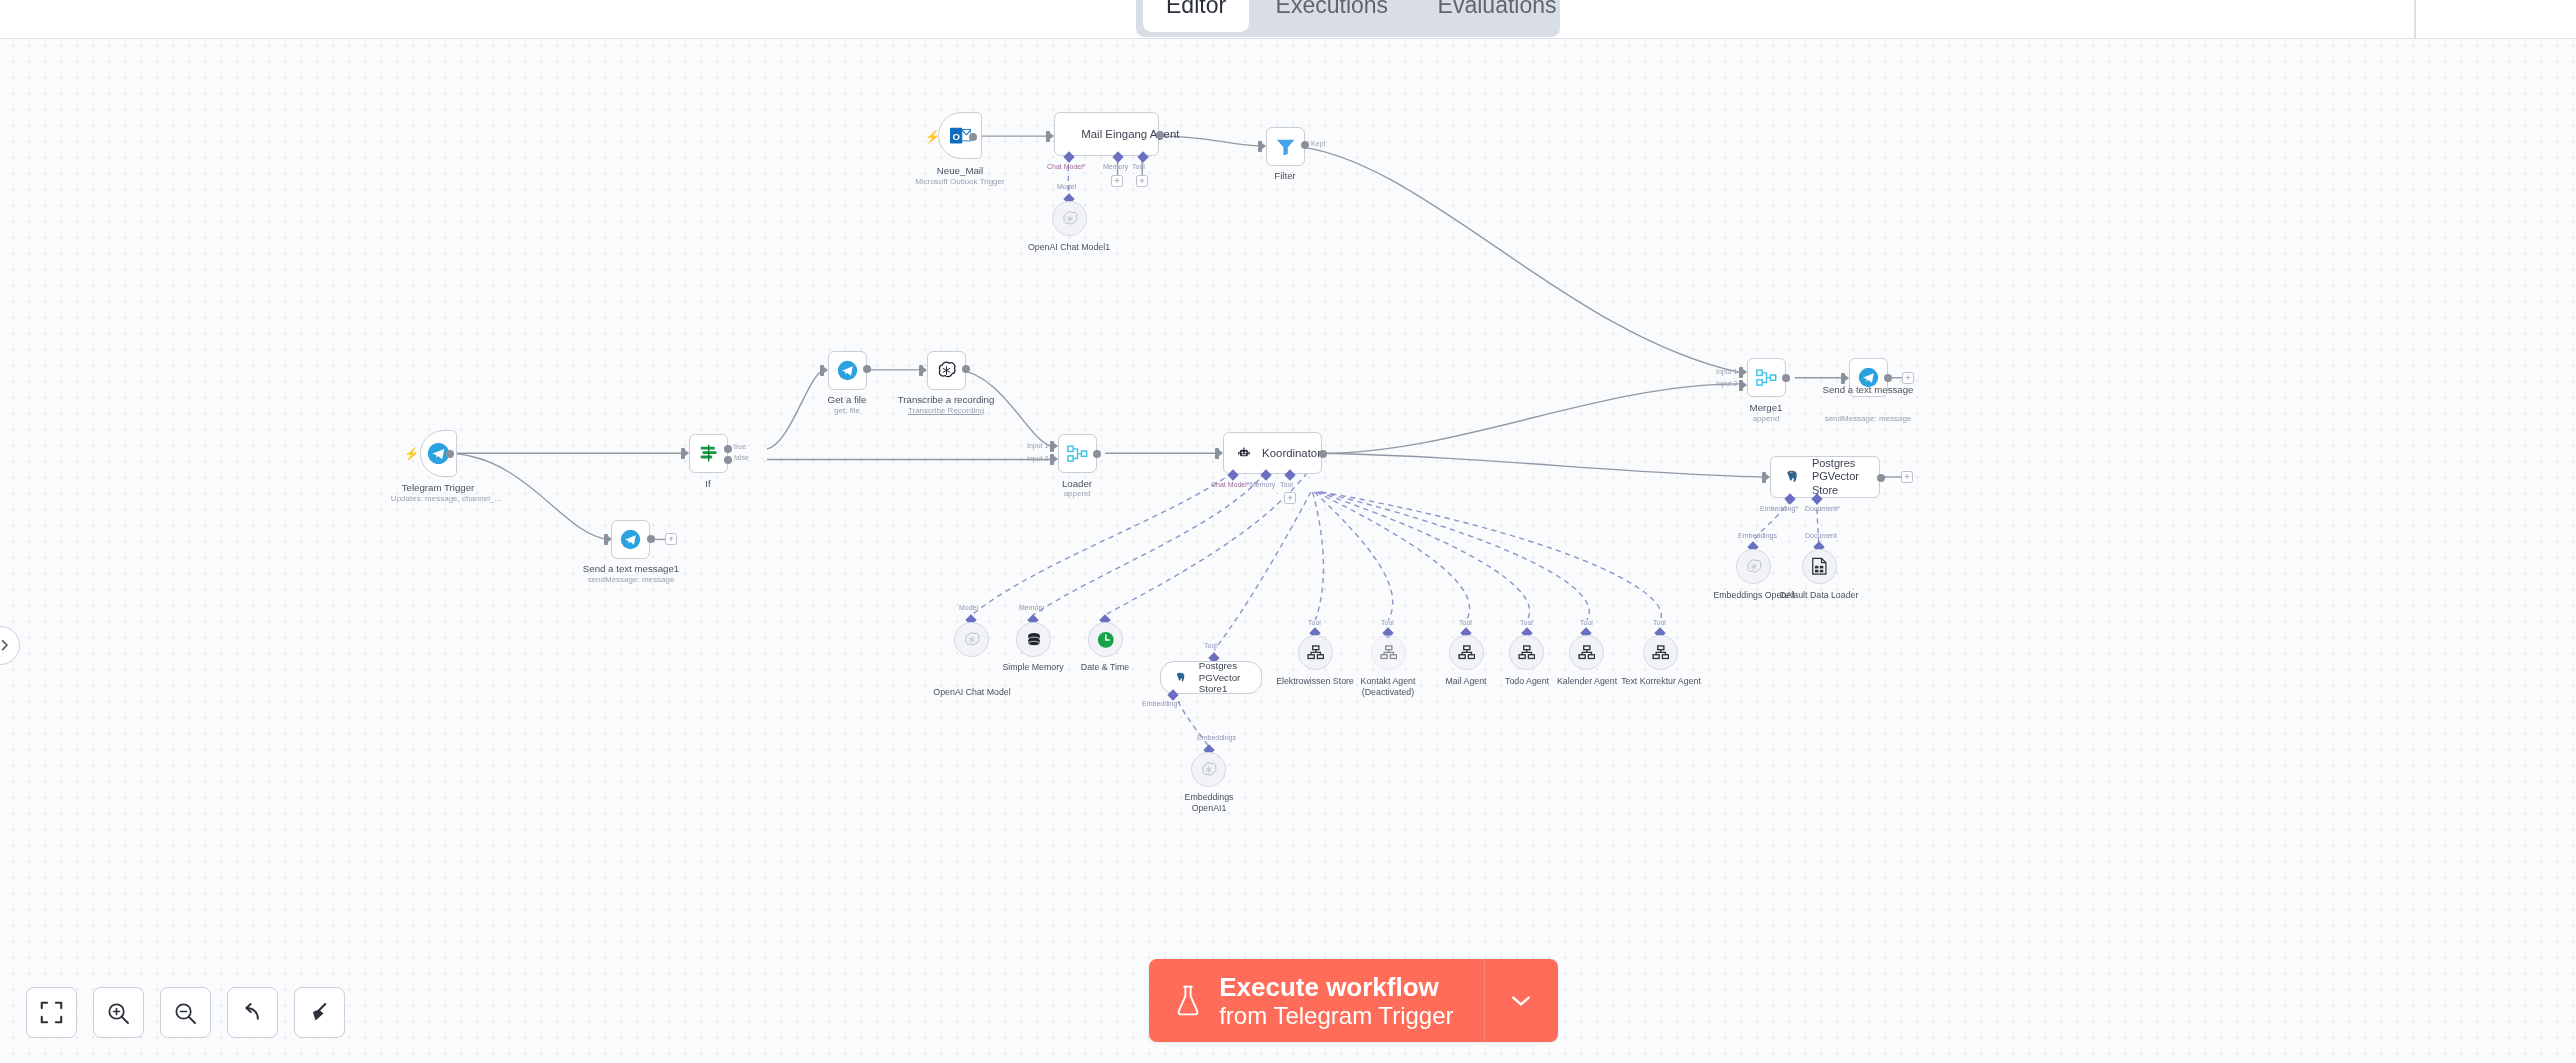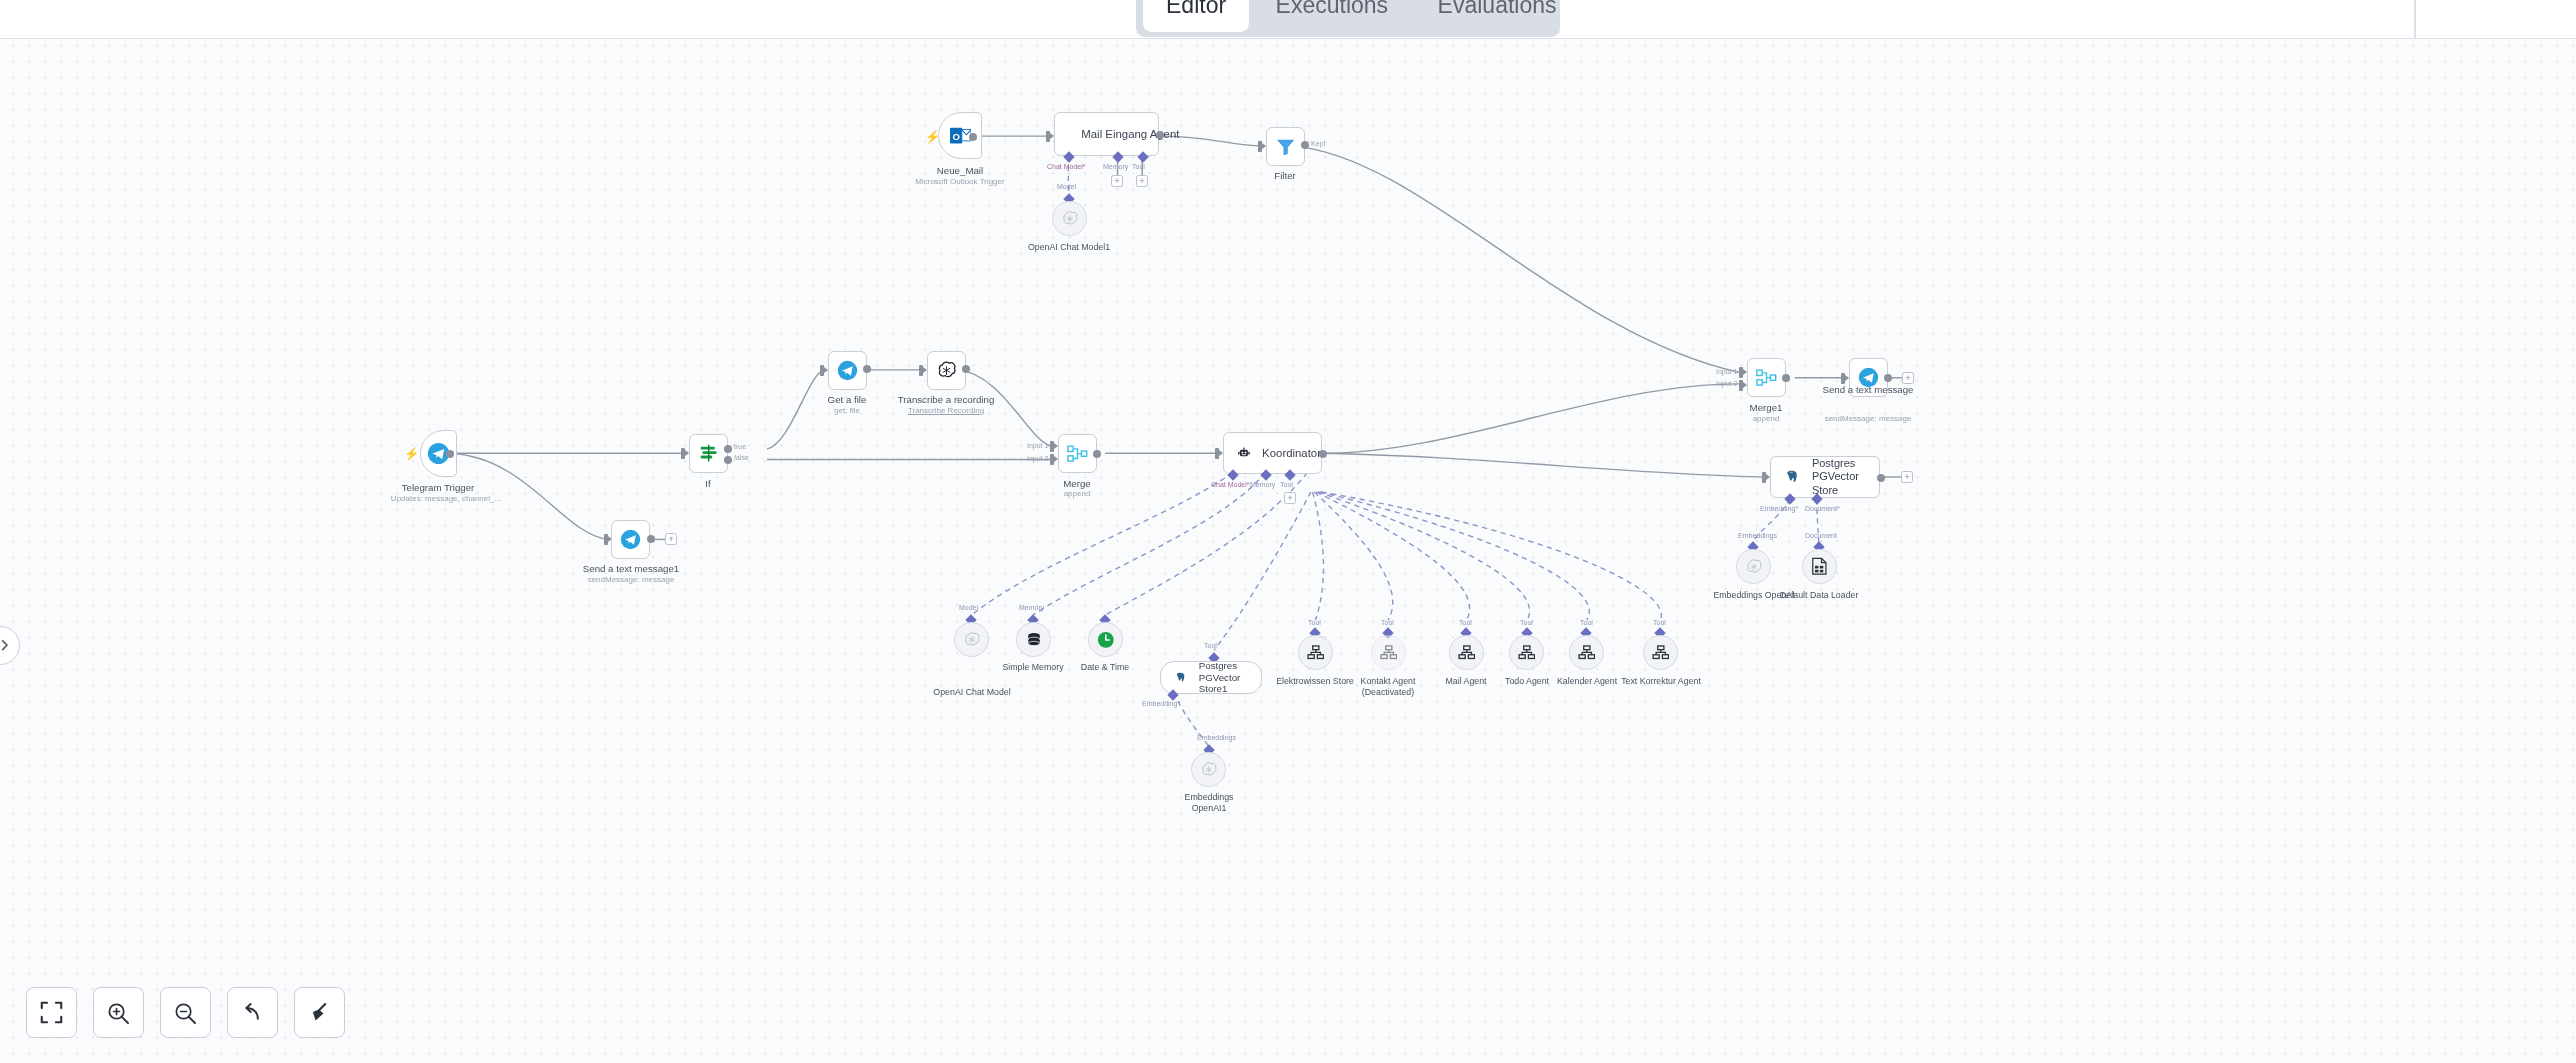--- a/index.html
+++ b/index.html
@@ -429,21 +429,21 @@
       <div class="port-in" style="left:1050px; top:454px;"></div>
       <div class="node-box" style="left:1058px; top:434px; width:39px; height:39px;">
         <svg width="21" height="19.3" viewBox="0 0 24 22">
           <rect x="1" y="2.5" width="6" height="6" fill="none" stroke="#3ec0e6" stroke-width="1.6"></rect>
           <rect x="1" y="13.5" width="6" height="6" fill="none" stroke="#3ec0e6" stroke-width="1.6"></rect>
           <rect x="16.5" y="8" width="6" height="6" fill="none" stroke="#3ec0e6" stroke-width="1.6"></rect>
           <path d="M7 5.5 h5 v5.5 h4.5 M7 16.5 h5 v-5.5" fill="none" stroke="#3ec0e6" stroke-width="1.6"></path>
         </svg>
       </div>
       <div class="port-out" style="left:1093px; top:450px;"></div>
-      <div class="node-title" style="left:1077px; top:478px;">Merge</div>
+      <div class="node-title" style="left:1077px; top:478px;">Loader</div>
       <div class="node-sub" style="left:1077px; top:489px;">append</div>
     </div>
 
     <div class="node">
       <div class="port-in" style="left:1215px; top:448px;"></div>
       <div class="node-box wide" style="left:1223px; top:432px; width:99px; height:42px;">
         <svg width="16" height="14" viewBox="0 0 18 16">
           <rect x="3" y="3" width="12" height="10" rx="2.5" fill="#1f2430"></rect>
           <circle cx="6.6" cy="7.3" r="1.5" fill="#fff"></circle>
           <circle cx="11.4" cy="7.3" r="1.5" fill="#fff"></circle>
@@ -724,20 +724,36 @@
       </svg>
     </div>
     <div class="tool-btn">
       <svg width="23" height="23" viewBox="0 0 26 26">
         <path d="M19.5 3.5 L12.5 10.5" stroke="#2c323c" stroke-width="2.4" stroke-linecap="round"></path>
         <path d="M12.2 9.6 L17.5 14.2 L8.5 22 L5.5 12.5 Z" fill="#2c323c"></path>
       </svg>
     </div>
   </div>
 
+  <div id="execute-wrap">
+    <div id="execute-main">
+      <svg width="28" height="33" viewBox="0 0 32 38">
+        <path d="M11.5 3 h9 M13 3 v11 L5.5 31 a2.6 2.6 0 0 0 2.3 4 h16.4 a2.6 2.6 0 0 0 2.3-4 L19 14 V3" fill="none" stroke="#ffffff" stroke-width="2.2" stroke-linecap="round" stroke-linejoin="round"></path>
+      </svg>
+      <div id="execute-labels">
+        <span id="execute-line1">Execute workflow</span>
+        <span id="execute-line2">from Telegram Trigger</span>
+      </div>
+    </div>
+    <div id="execute-caret">
+      <svg width="26" height="16" viewBox="0 0 30 18">
+        <path d="M6 5 L15 13 L24 5" fill="none" stroke="#ffffff" stroke-width="2.6" stroke-linecap="round" stroke-linejoin="round"></path>
+      </svg>
+    </div>
+  </div>
 
 </div>
 
 <div id="topbar">
   <div id="topbar-divider"></div>
 </div>
 <div id="tabs">
   <div class="tab active">Editor</div>
   <div class="tab">Executions</div>
   <div class="tab">Evaluations</div>

